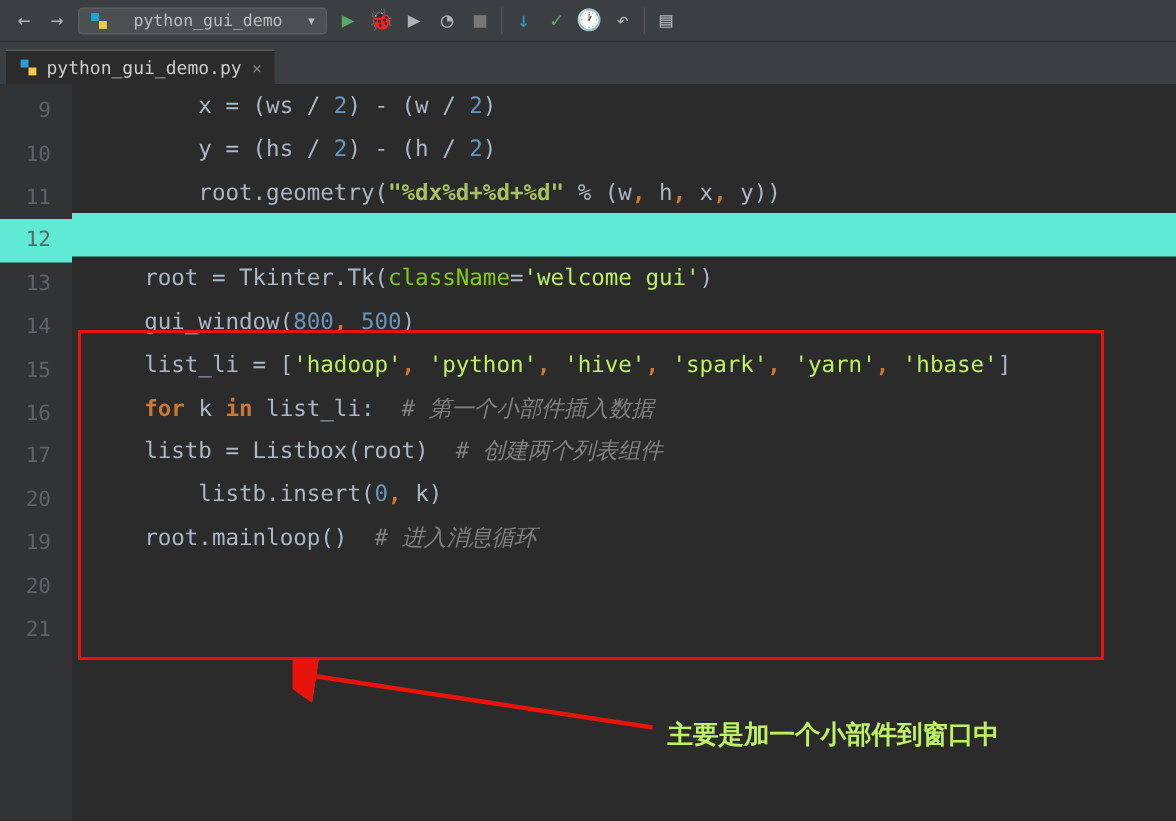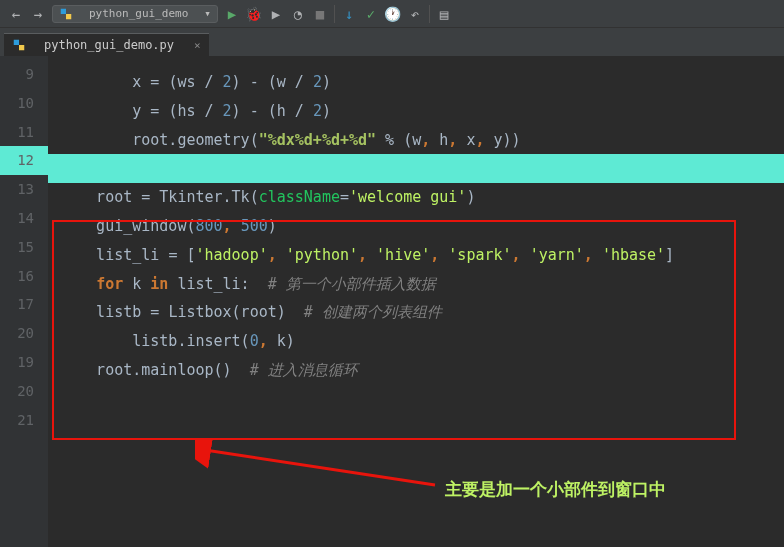--- a/index.html
+++ b/index.html
@@ -45,21 +45,21 @@
       background: #3c3f41;
       display: flex;
       align-items: flex-end;
       padding-left: 4px;
     }
     .tab {
       background: #4e5254;
       padding: 4px 8px;
       display: flex;
       align-items: center;
-      gap: 18px;
+      gap: 5px;
       color: #bbb;
       font-size: 12px;
       border-top: 1px solid #5a5d5f;
     }
     .tab.active {
       background: #2b2b2b;
       color: #ccc;
     }
     .tab-icon {
       width: 14px;
@@ -85,21 +85,21 @@
       font-size: 14px;
       user-select: none;
     }
     .gutter .ln {
       height: 28.8px;
       padding-right: 14px;
       line-height: 28.8px;
     }
     .code {
       flex: 1;
-      padding-top: 12px;
+      padding-top: 0;
       position: relative;
     }
     .line {
       height: 28.8px;
       line-height: 28.8px;
       white-space: pre;
       padding-left: 12px;
       color: #a9b7c6;
       font-size: 15px;
     }
@@ -183,21 +183,21 @@
     <div class="ln">20</div>
     <div class="ln">19</div>
     <div class="ln">20</div>
     <div class="ln">21</div>
   </div>
   <div class="code">
     <div class="line"><span>        x </span><span>= </span><span>(ws </span><span>/ </span><span class="num">2</span><span>) </span><span>- </span><span>(w </span><span>/ </span><span class="num">2</span><span>)</span></div>
     <div class="line"><span>        y </span><span>= </span><span>(hs </span><span>/ </span><span class="num">2</span><span>) </span><span>- </span><span>(h </span><span>/ </span><span class="num">2</span><span>)</span></div>
     <div class="line"><span>        root.geometry(</span><span style="color:#a5c261;font-weight:bold">"%dx%d+%d+%d"</span><span> % </span><span>(w</span><span class="kw">, </span><span>h</span><span class="kw">, </span><span>x</span><span class="kw">, </span><span>y))</span></div>
     <div class="line current-line"></div>
-    <div class="line"><span>    root </span><span>= </span><span>Tkinter.Tk(</span><span style="color:#22c55e">className</span><span>=</span><span class="welcome">'welcome gui'</span><span>)</span></div>
+    <div class="line"><span>    root </span><span>= </span><span>Tkinter.Tk(</span><span style="color:#84cc16">className</span><span>=</span><span class="welcome">'welcome gui'</span><span>)</span></div>
     <div class="line"><span>    gui_window(</span><span class="num">800</span><span class="kw">, </span><span class="num">500</span><span>)</span></div>
     <div class="line"><span>    list_li </span><span>= </span><span>[</span><span class="welcome">'hadoop'</span><span class="kw">, </span><span class="welcome">'python'</span><span class="kw">, </span><span class="welcome">'hive'</span><span class="kw">, </span><span class="welcome">'spark'</span><span class="kw">, </span><span class="welcome">'yarn'</span><span class="kw">, </span><span class="welcome">'hbase'</span><span>]</span></div>
     <div class="line"><span>    </span><span class="kw">for </span><span>k </span><span class="kw">in </span><span>list_li:  </span><span class="comment"># 第一个小部件插入数据</span></div>
     <div class="line"><span>    listb </span><span>= </span><span>Listbox(root)  </span><span class="comment"># 创建两个列表组件</span></div>
     <div class="line"><span>        listb.insert(</span><span class="num">0</span><span class="kw">, </span><span>k)</span></div>
     <div class="line"><span>    root.mainloop()  </span><span class="comment"># 进入消息循环</span></div>
     <div class="line"></div>
 
     <div class="highlight-box" style="left:4px;top:164px;width:684px;height:220px"></div>
   </div>

